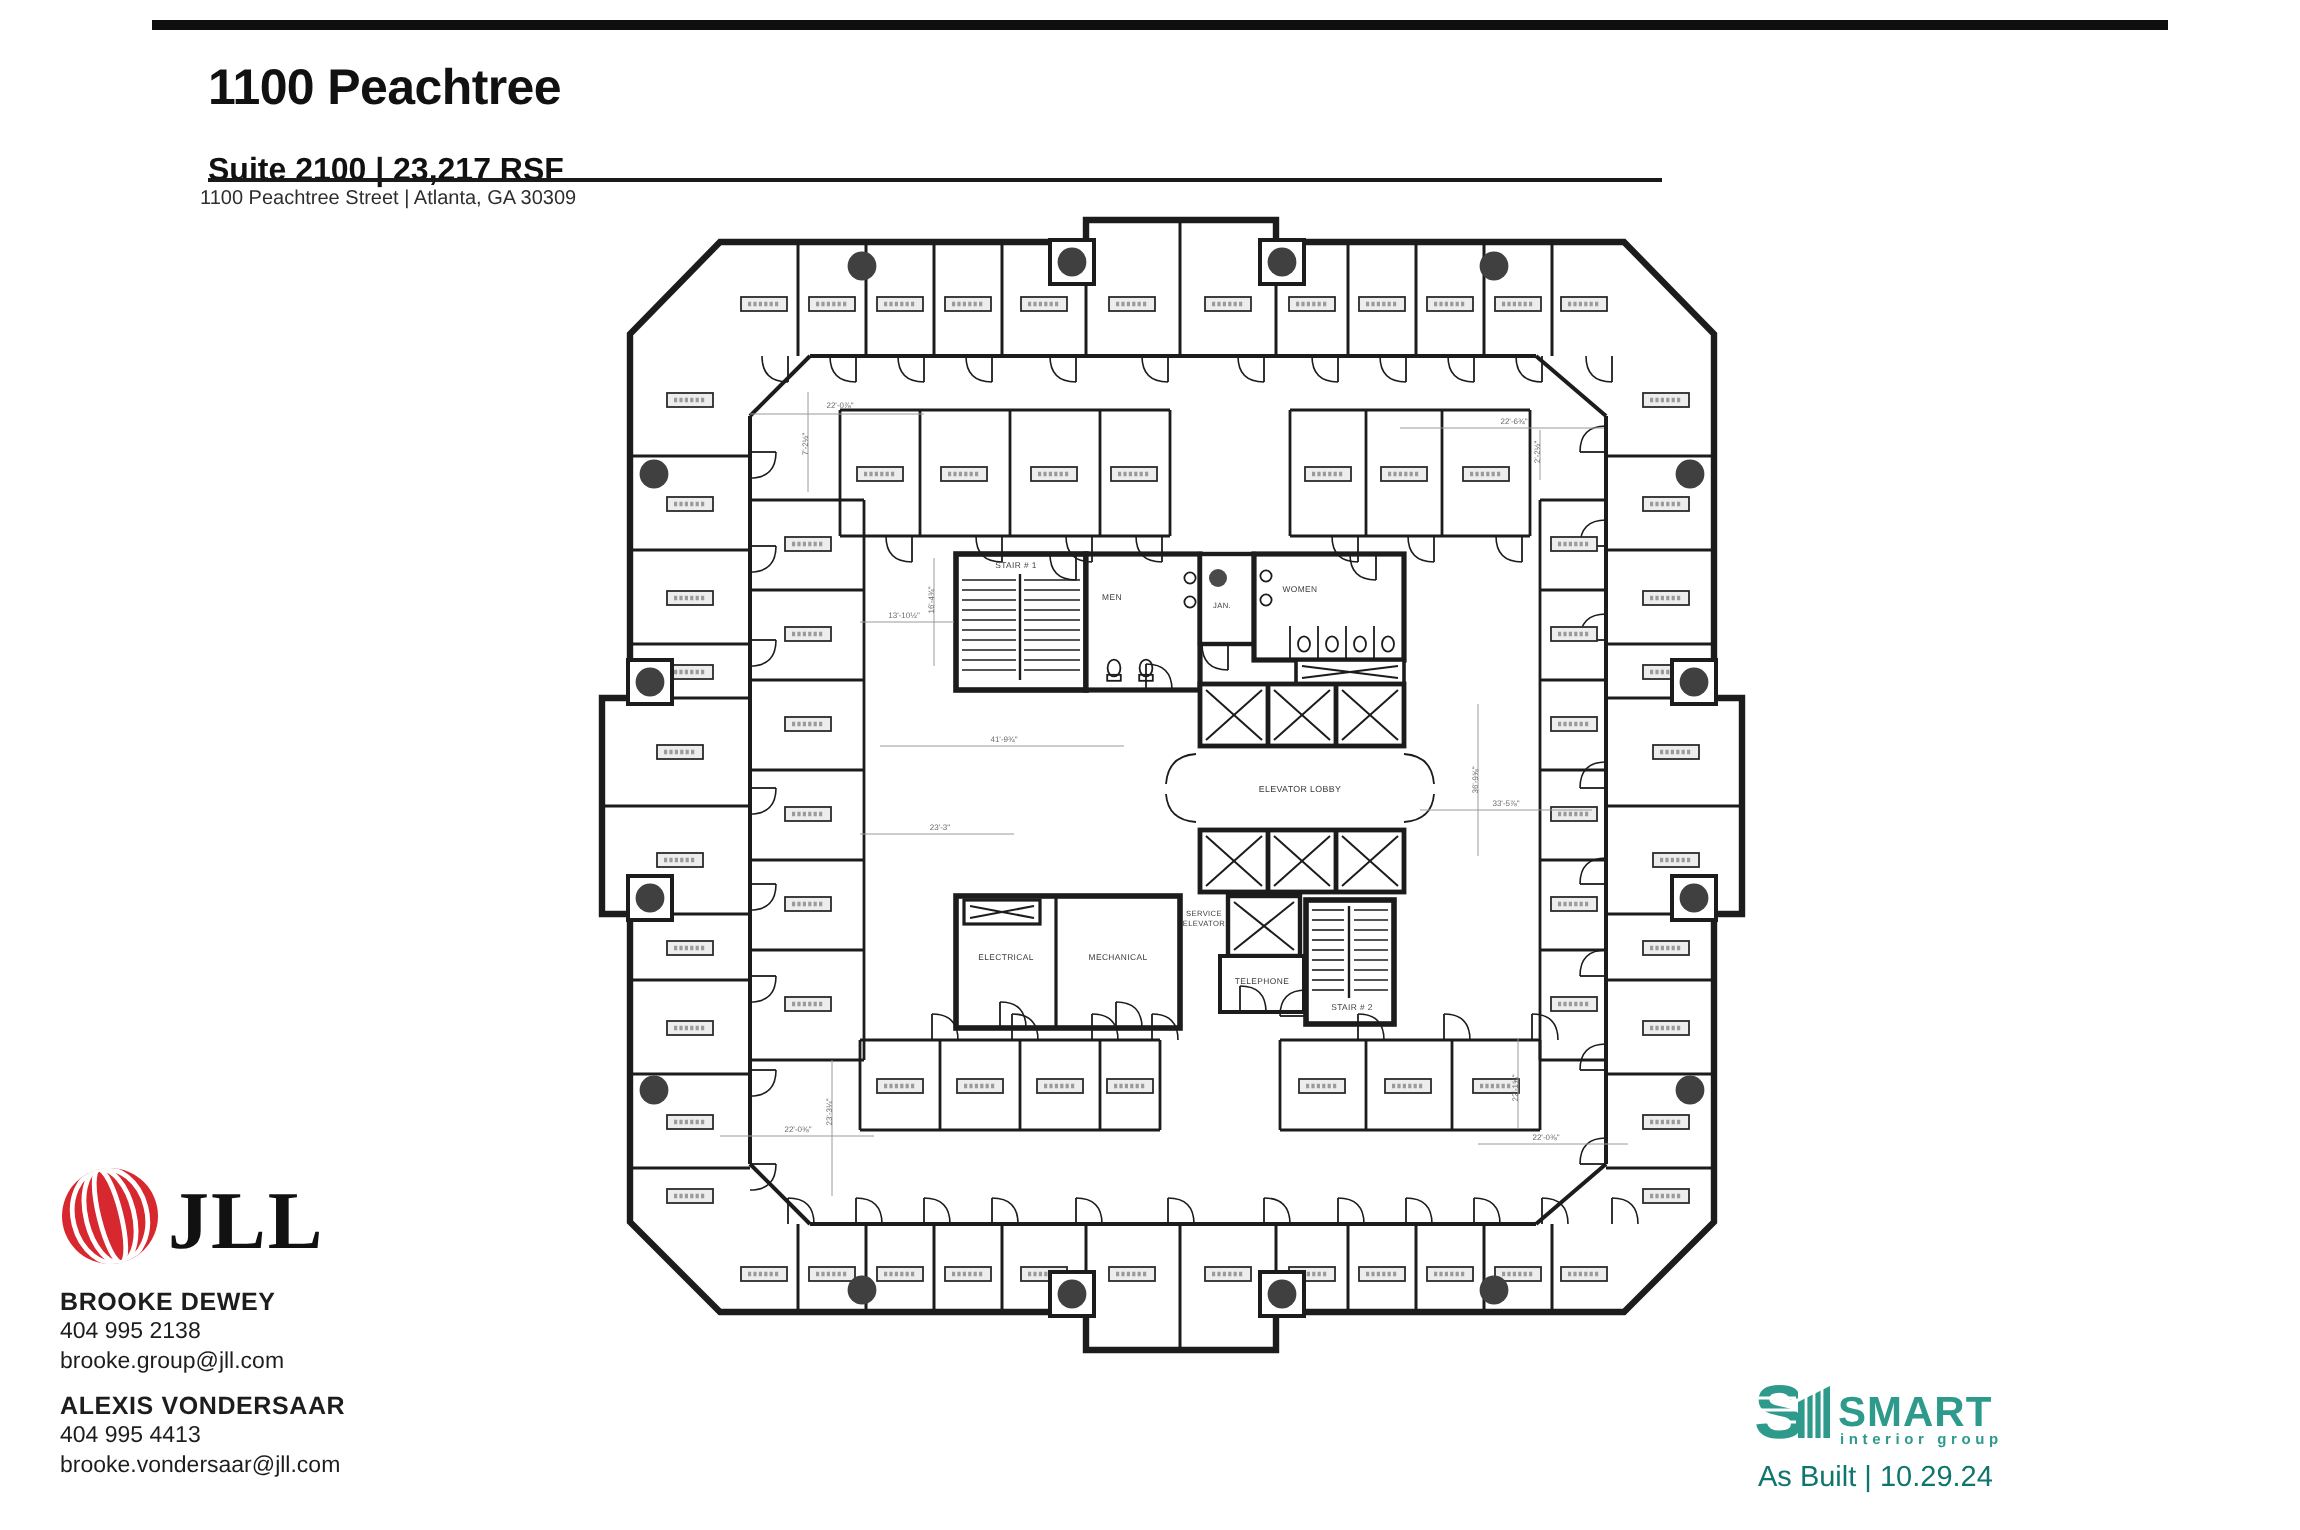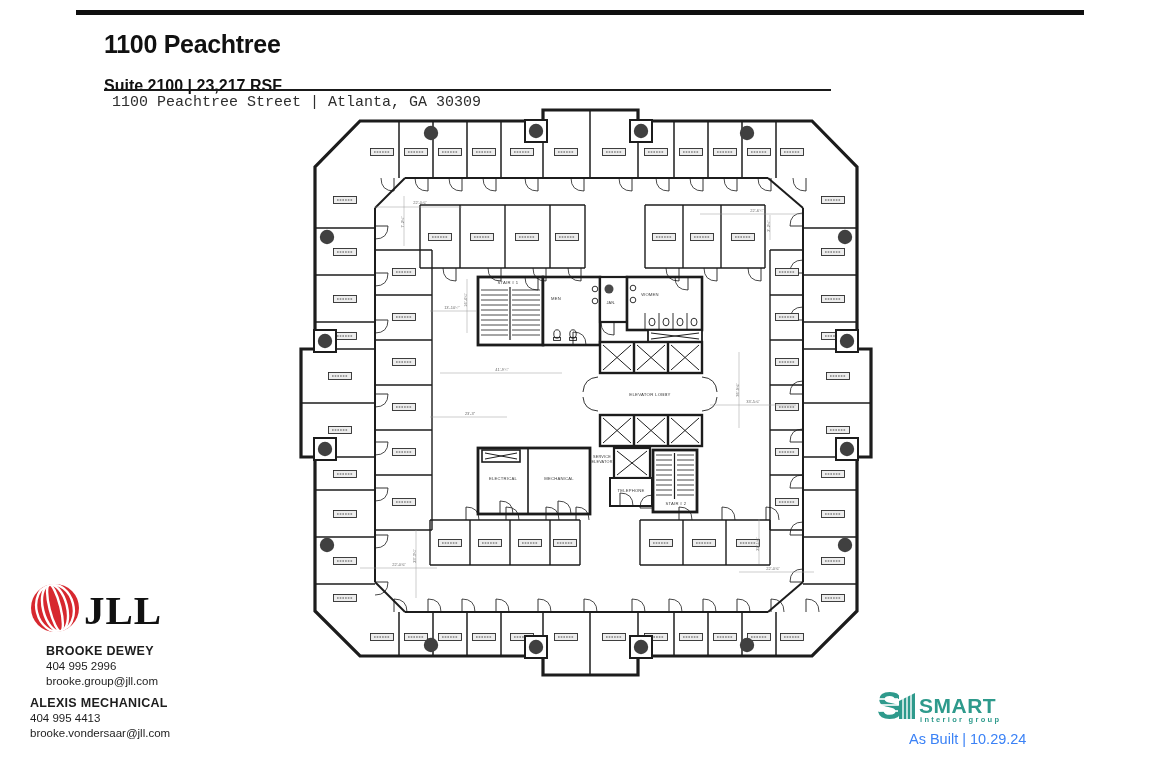--- a/index.html
+++ b/index.html
@@ -2,28 +2,28 @@
 <html><head>
 <meta charset="utf-8">
 <style>
   html,body{margin:0;padding:0;background:#ffffff;}
   .sheet{position:relative;width:1098px;height:765px;background:#ffffff;overflow:hidden;
          font-family:"Liberation Sans",sans-serif;color:#161616;}
   .topbar{position:absolute;left:76px;top:10px;width:1008px;height:5px;background:#0f0f0f;}
   .title{position:absolute;left:104px;top:30px;font-size:25px;font-weight:bold;letter-spacing:-0.3px;color:#111;}
   .subtitle{position:absolute;left:104px;top:77px;font-size:16px;font-weight:bold;color:#111;}
   .rule{position:absolute;left:104px;top:89px;width:727px;height:2px;background:#1a1a1a;}
-  .address{position:absolute;left:112px;top:94px;font-size:15px;color:#2e2e2e;font-family:Liberation Mono, monospace;}
+  .address{position:absolute;left:100px;top:94px;font-size:10px;color:#2e2e2e;}
   .plan-wrap{position:absolute;left:0;top:0;width:1150px;height:765px;}
   .jll{position:absolute;left:27px;top:579px;}
   .contact{position:absolute;left:30px;font-size:11.5px;line-height:15px;color:#1d1d1d;}
   .contact .name{font-size:12.5px;font-weight:bold;letter-spacing:0.3px;}
-  .c1{top:644px;margin-left:16px;} .c2{top:696px;}
+  .c1{top:644px;} .c2{top:696px;}
   .smart{position:absolute;left:877px;top:687px;}
-  .asbuilt{position:absolute;left:909px;top:731px;font-size:14.5px;color:#3b82f6;}
+  .asbuilt{position:absolute;left:879px;top:731px;font-size:14.5px;color:#0f766e;}
 </style>
 </head>
 <body>
 
 <div class="sheet">
 
   <div class="topbar"></div>
   <div class="title">1100 Peachtree</div>
   <div class="subtitle">Suite 2100 | 23,217 RSF</div>
   <div class="rule"></div>
@@ -698,25 +698,25 @@
     <g clip-path="url(#jclip)" transform="rotate(-14 28 29)" stroke="#ffffff" stroke-width="2.4" fill="none">
       <ellipse cx="28" cy="29" rx="5.5" ry="24"></ellipse>
       <ellipse cx="28" cy="29" rx="12" ry="24"></ellipse>
       <ellipse cx="28" cy="29" rx="18.5" ry="24"></ellipse>
     </g>
     <text x="57" y="45" font-family="Liberation Serif, serif" font-weight="bold" font-size="41" fill="#111" letter-spacing="1">JLL</text>
   </svg>
 
   <div class="contact c1">
     <div class="name">BROOKE DEWEY</div>
-    <div>404 995 2996</div>
+    <div>404 995 2138</div>
     <div>brooke.group@jll.com</div>
   </div>
   <div class="contact c2">
-    <div class="name">ALEXIS MECHANICAL</div>
+    <div class="name">ALEXIS VONDERSAAR</div>
     <div>404 995 4413</div>
     <div>brooke.vondersaar@jll.com</div>
   </div>
 
   <svg class="smart" width="125" height="42" viewBox="0 0 125 42">
     <text x="0" y="32" font-size="38" font-weight="bold" fill="#2e9a8c">S</text>
     <g stroke="#ffffff">
       <line x1="2" y1="12" x2="21" y2="12" stroke-width="1.6"></line>
       <line x1="2" y1="18" x2="21" y2="18" stroke-width="1.6"></line>
       <line x1="2" y1="24" x2="21" y2="24" stroke-width="1.6"></line>

